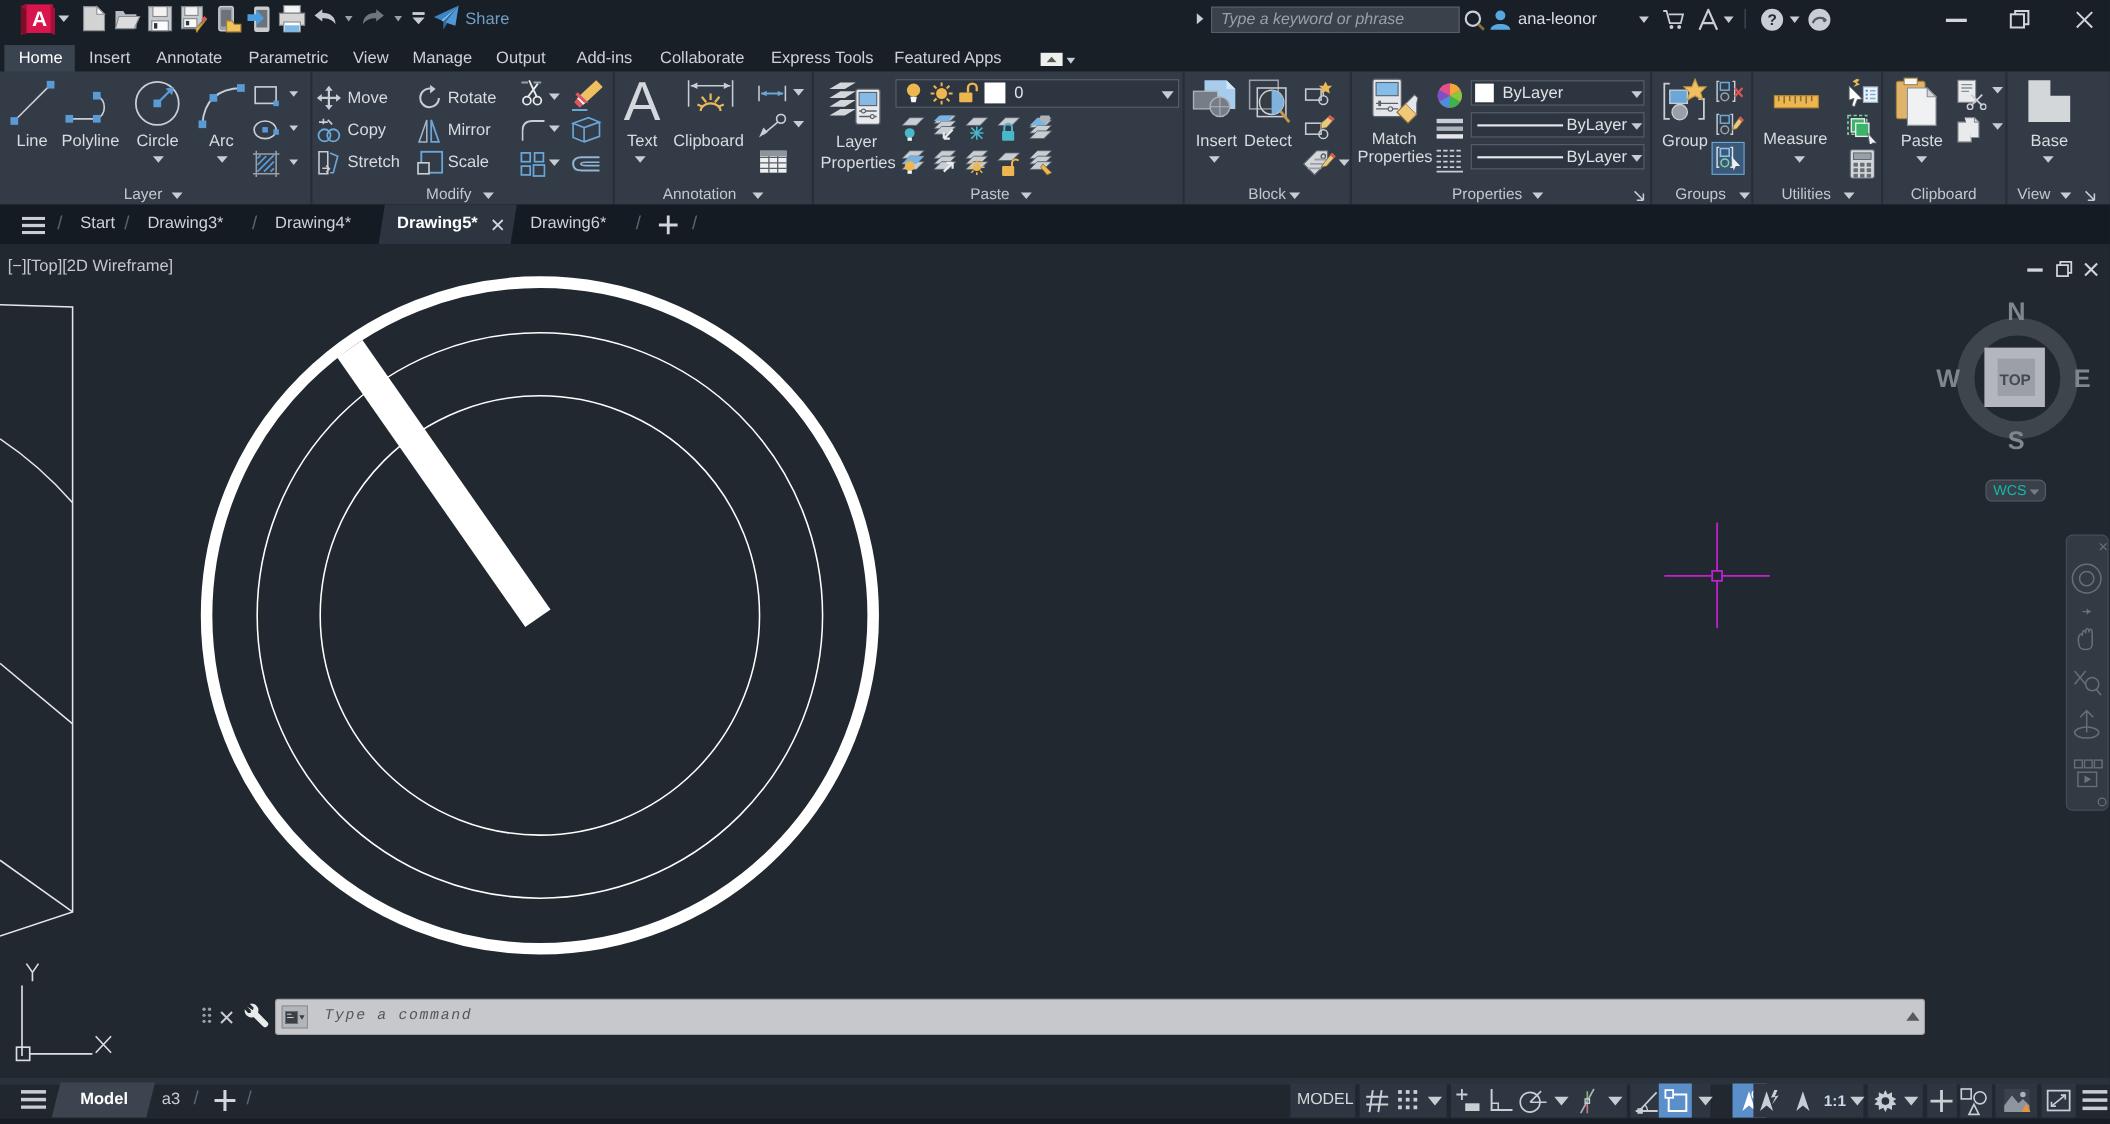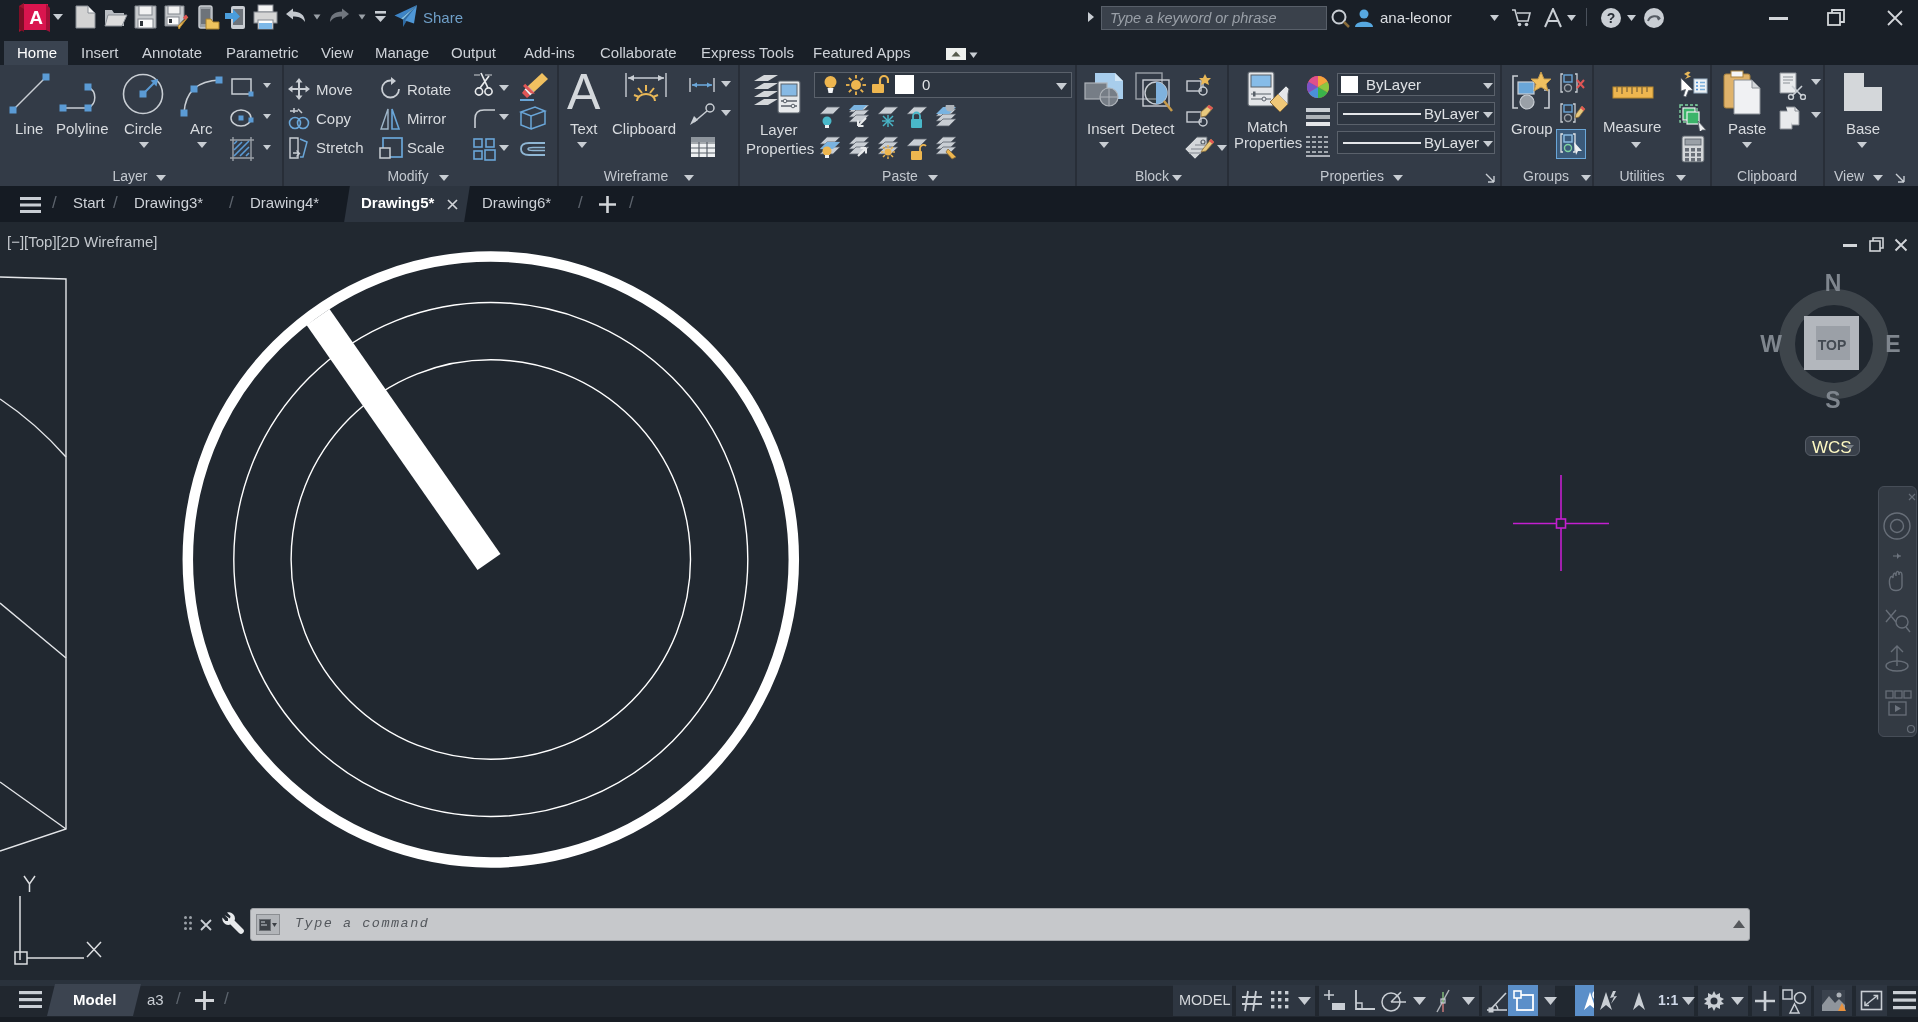--- a/index.html
+++ b/index.html
@@ -357,21 +357,21 @@
   <path d="M2,22 L10,17 L6,13 Z" fill="#c9ced4"></path>
 </svg>
 <svg class="abs" style="left:720px;top:44px" width="12" height="8">
       <path d="M1,1 L6,7 L11,1 Z" fill="#c8cdd3"></path>
     </svg>
 <svg class="abs" style="left:690px;top:70px" width="26" height="24" viewBox="0 0 26 24">
   <rect x="1" y="2" width="24" height="20" fill="#eef0f2"></rect>
   <path d="M1,8 L25,8 M1,13 L25,13 M1,18 L25,18 M9,2 L9,22 M17,2 L17,22" stroke="#596069" stroke-width="1.2"></path>
   <rect x="1" y="2" width="24" height="5" fill="#8d949c"></rect>
 </svg>
-<div class="abs plabel" style="left:591px;top:103px;width:90px">Wireframe</div>
+<div class="abs plabel" style="left:591px;top:103px;width:90px">Annotation</div>
 <svg class="abs" style="left:683px;top:109px" width="12" height="8">
       <path d="M1,1 L6,7 L11,1 Z" fill="#c8cdd3"></path>
     </svg>
 
 <svg class="abs" style="left:752px;top:6px" width="50" height="44" viewBox="0 0 50 44">
   <path d="M2,10 L12,4 L26,4 L16,10 Z" fill="#d4d7da"></path>
   <path d="M2,18 L12,12 L26,12 L16,18 Z" fill="#d4d7da"></path>
   <path d="M2,26 L12,20 L26,20 L16,26 Z" fill="#d4d7da"></path>
   <path d="M2,34 L12,28 L26,28 L16,34 Z" fill="#d4d7da"></path>
   <rect x="26" y="10" width="22" height="32" rx="2" fill="#e8eaec" stroke="#596069" stroke-width="1.2"></rect>
@@ -765,21 +765,21 @@
   <text x="76" y="90" font-size="14" font-weight="bold" fill="#434a52" text-anchor="middle" font-family="Liberation Sans">TOP</text>
   <g fill="#7f868e" font-size="23" font-weight="bold" text-anchor="middle" font-family="Liberation Sans">
     <text x="77" y="31">N</text>
     <text x="77" y="148">S</text>
     <text x="15" y="92">W</text>
     <text x="137" y="92">E</text>
   </g>
 </svg>
 
 <div class="abs" style="left:1805px;top:214px;width:55px;height:20px;background:#39404a;border:1px solid #565d67;border-radius:6px"></div>
-<div class="abs" style="left:1812px;top:216px;color:#fef9c3;font-size:17px">WCS</div>
+<div class="abs" style="left:1812px;top:216px;color:#14b8a6;font-size:13px">WCS</div>
 <svg class="abs" style="left:1844px;top:222px" width="11" height="7">
       <path d="M1,1 L5.5,6 L10,1 Z" fill="#757c85"></path>
     </svg>
 
 <div class="abs" style="left:1878px;top:264px;width:39px;height:251px;background:#343b45;border:1px solid #49505a;border-radius:6px;opacity:0.95"></div>
 <svg class="abs" style="left:1878px;top:264px" width="39" height="251" viewBox="0 0 39 251">
   <g stroke="#6d747e" fill="none" stroke-width="1.4" opacity="0.9">
     <path d="M31,8 L37,14 M37,8 L31,14" stroke-width="1.2"></path>
     <circle cx="19" cy="40" r="13"></circle>
     <circle cx="19" cy="40" r="6.5"></circle>

